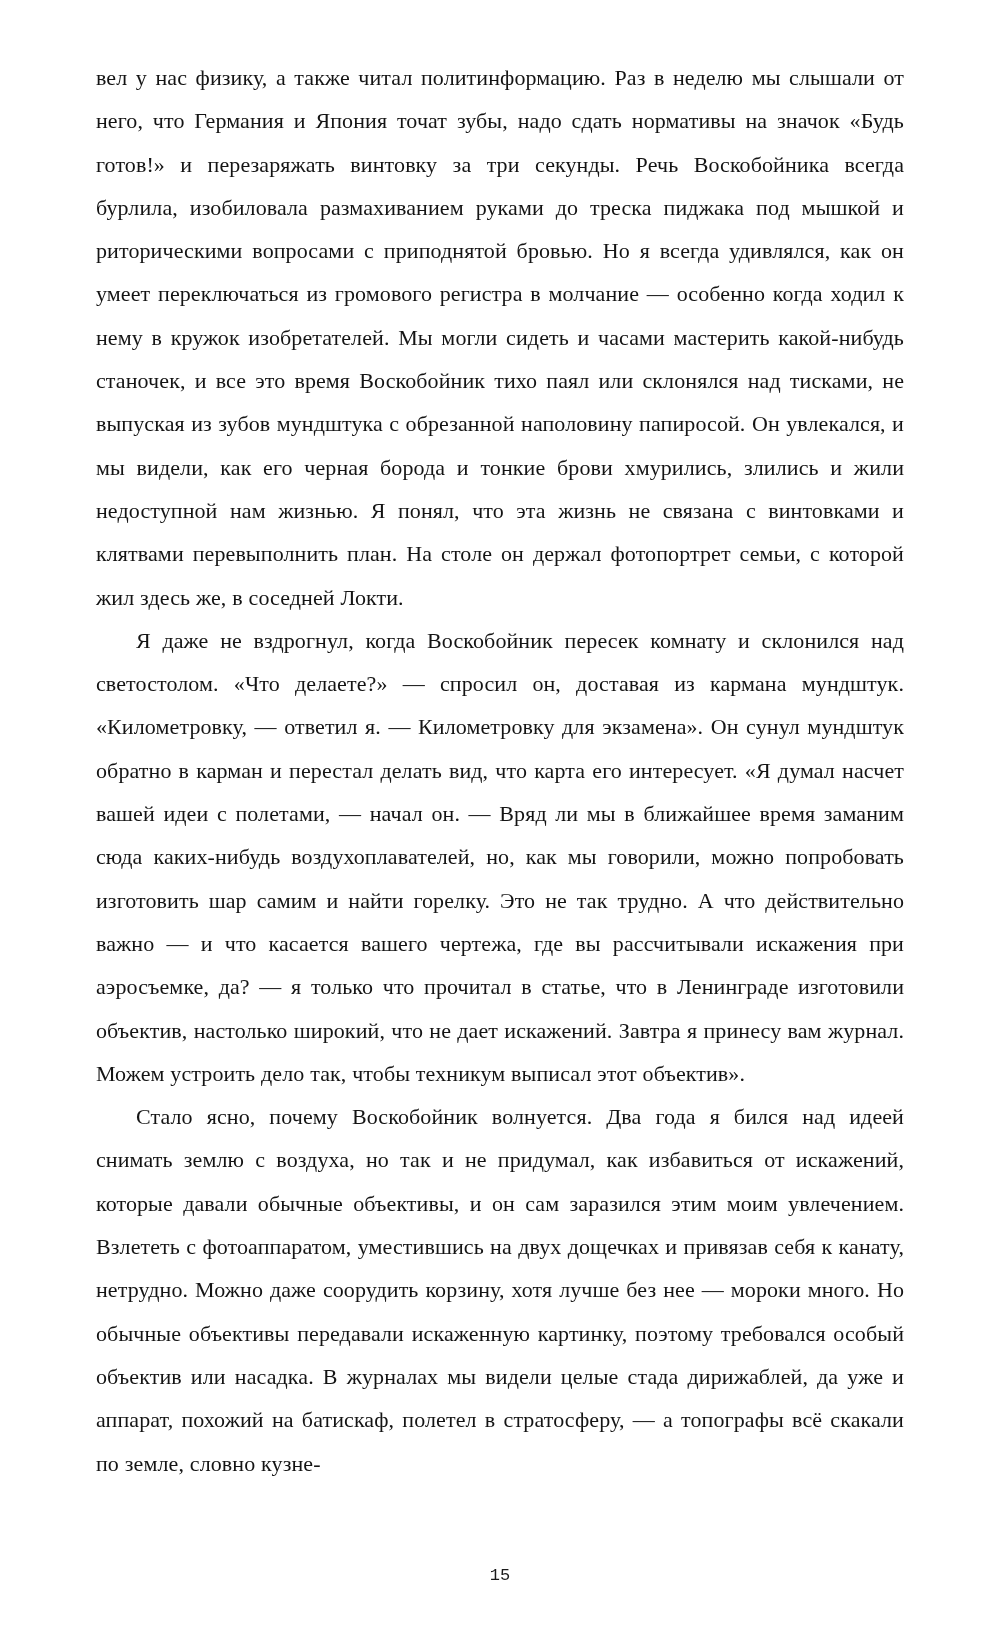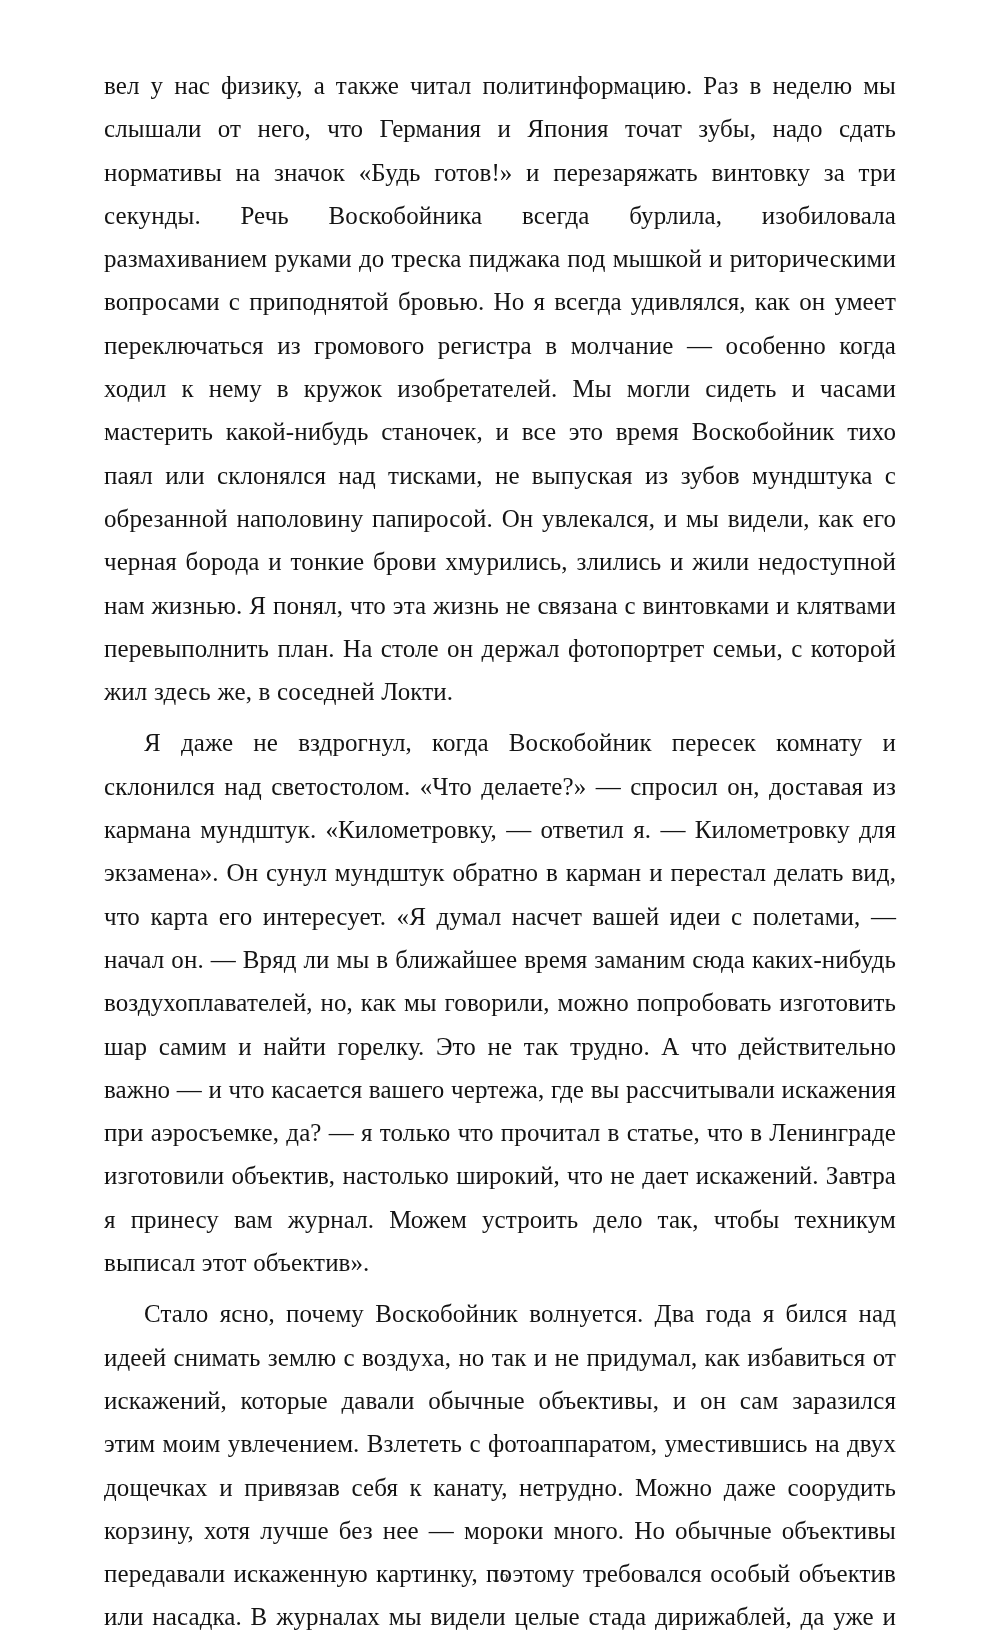--- a/index.html
+++ b/index.html
@@ -24,42 +24,42 @@
     box-sizing: border-box;
     padding: 56px 96px 0 96px;
     display: flex;
     flex-direction: column;
   }
   .text-column {
     width: 808px;
     margin: 0 auto;
   }
   .para {
-    margin: 8px;
-    font-size: 25px;
+    margin: 0;
+    font-size: 22px;
     line-height: 43.3px;
     text-align: justify;
     text-justify: inter-word;
     hyphens: manual;
     letter-spacing: 0.1px;
     word-spacing: 0.2px;
   }
   .para + .para {
     text-indent: 40px;
   }
   .folio {
     position: absolute;
     left: 0;
     right: 0;
     bottom: 62px;
     text-align: center;
     font-size: 17px;
     line-height: 20px;
     color: #1a1a1a;
-    font-family: Liberation Serif, serif;
+    font-family: Liberation Mono, monospace;
   }
 </style>
 </head>
 <body>
 
 <div class="page">
   <div class="text-column">
     <p class="para">вел у нас физику, а также читал политинформацию. Раз в неделю мы слышали от него, что Германия и Япония точат зубы, надо сдать нормативы на значок «Будь готов!» и перезаряжать винтовку за три секунды. Речь Воскобойника всегда бурлила, изобиловала размахиванием руками до треска пиджака под мышкой и риторическими вопросами с приподнятой бровью. Но я всегда удивлялся, как он умеет переключаться из громового регистра в молчание — особенно когда ходил к нему в кружок изобретателей. Мы могли сидеть и часами мастерить какой-нибудь станочек, и все это время Воскобойник тихо паял или склонялся над тисками, не выпуская из зубов мундштука с обрезанной наполовину папиросой. Он увлекался, и мы видели, как его черная борода и тонкие брови хмурились, злились и жили недоступной нам жизнью. Я понял, что эта жизнь не связана с винтовками и клятвами перевыполнить план. На столе он держал фотопортрет семьи, с которой жил здесь же, в соседней Локти.</p>
     <p class="para">Я даже не вздрогнул, когда Воскобойник пересек комнату и склонился над светостолом. «Что делаете?» — спросил он, доставая из кармана мундштук. «Километровку, — ответил я. — Километровку для экзамена». Он сунул мундштук обратно в карман и перестал делать вид, что карта его интересует. «Я думал насчет вашей идеи с полетами, — начал он. — Вряд ли мы в ближайшее время заманим сюда каких-нибудь воздухоплавателей, но, как мы говорили, можно попробовать изготовить шар самим и найти горелку. Это не так трудно. А что действительно важно — и что касается вашего чертежа, где вы рассчитывали искажения при аэросъемке, да? — я только что прочитал в статье, что в Ленинграде изготовили объектив, настолько широкий, что не дает искажений. Завтра я принесу вам журнал. Можем устроить дело так, чтобы техникум выписал этот объектив».</p>
     <p class="para">Стало ясно, почему Воскобойник волнуется. Два года я бился над идеей снимать землю с воздуха, но так и не придумал, как избавиться от искажений, которые давали обычные объективы, и он сам заразился этим моим увлечением. Взлететь с фотоаппаратом, уместившись на двух дощечках и привязав себя к канату, нетрудно. Можно даже соорудить корзину, хотя лучше без нее — мороки много. Но обычные объективы передавали искаженную картинку, поэтому требовался особый объектив или насадка. В журналах мы видели целые стада дирижаблей, да уже и аппарат, похожий на батискаф, полетел в стратосферу, — а топографы всё скакали по земле, словно кузне-</p>

